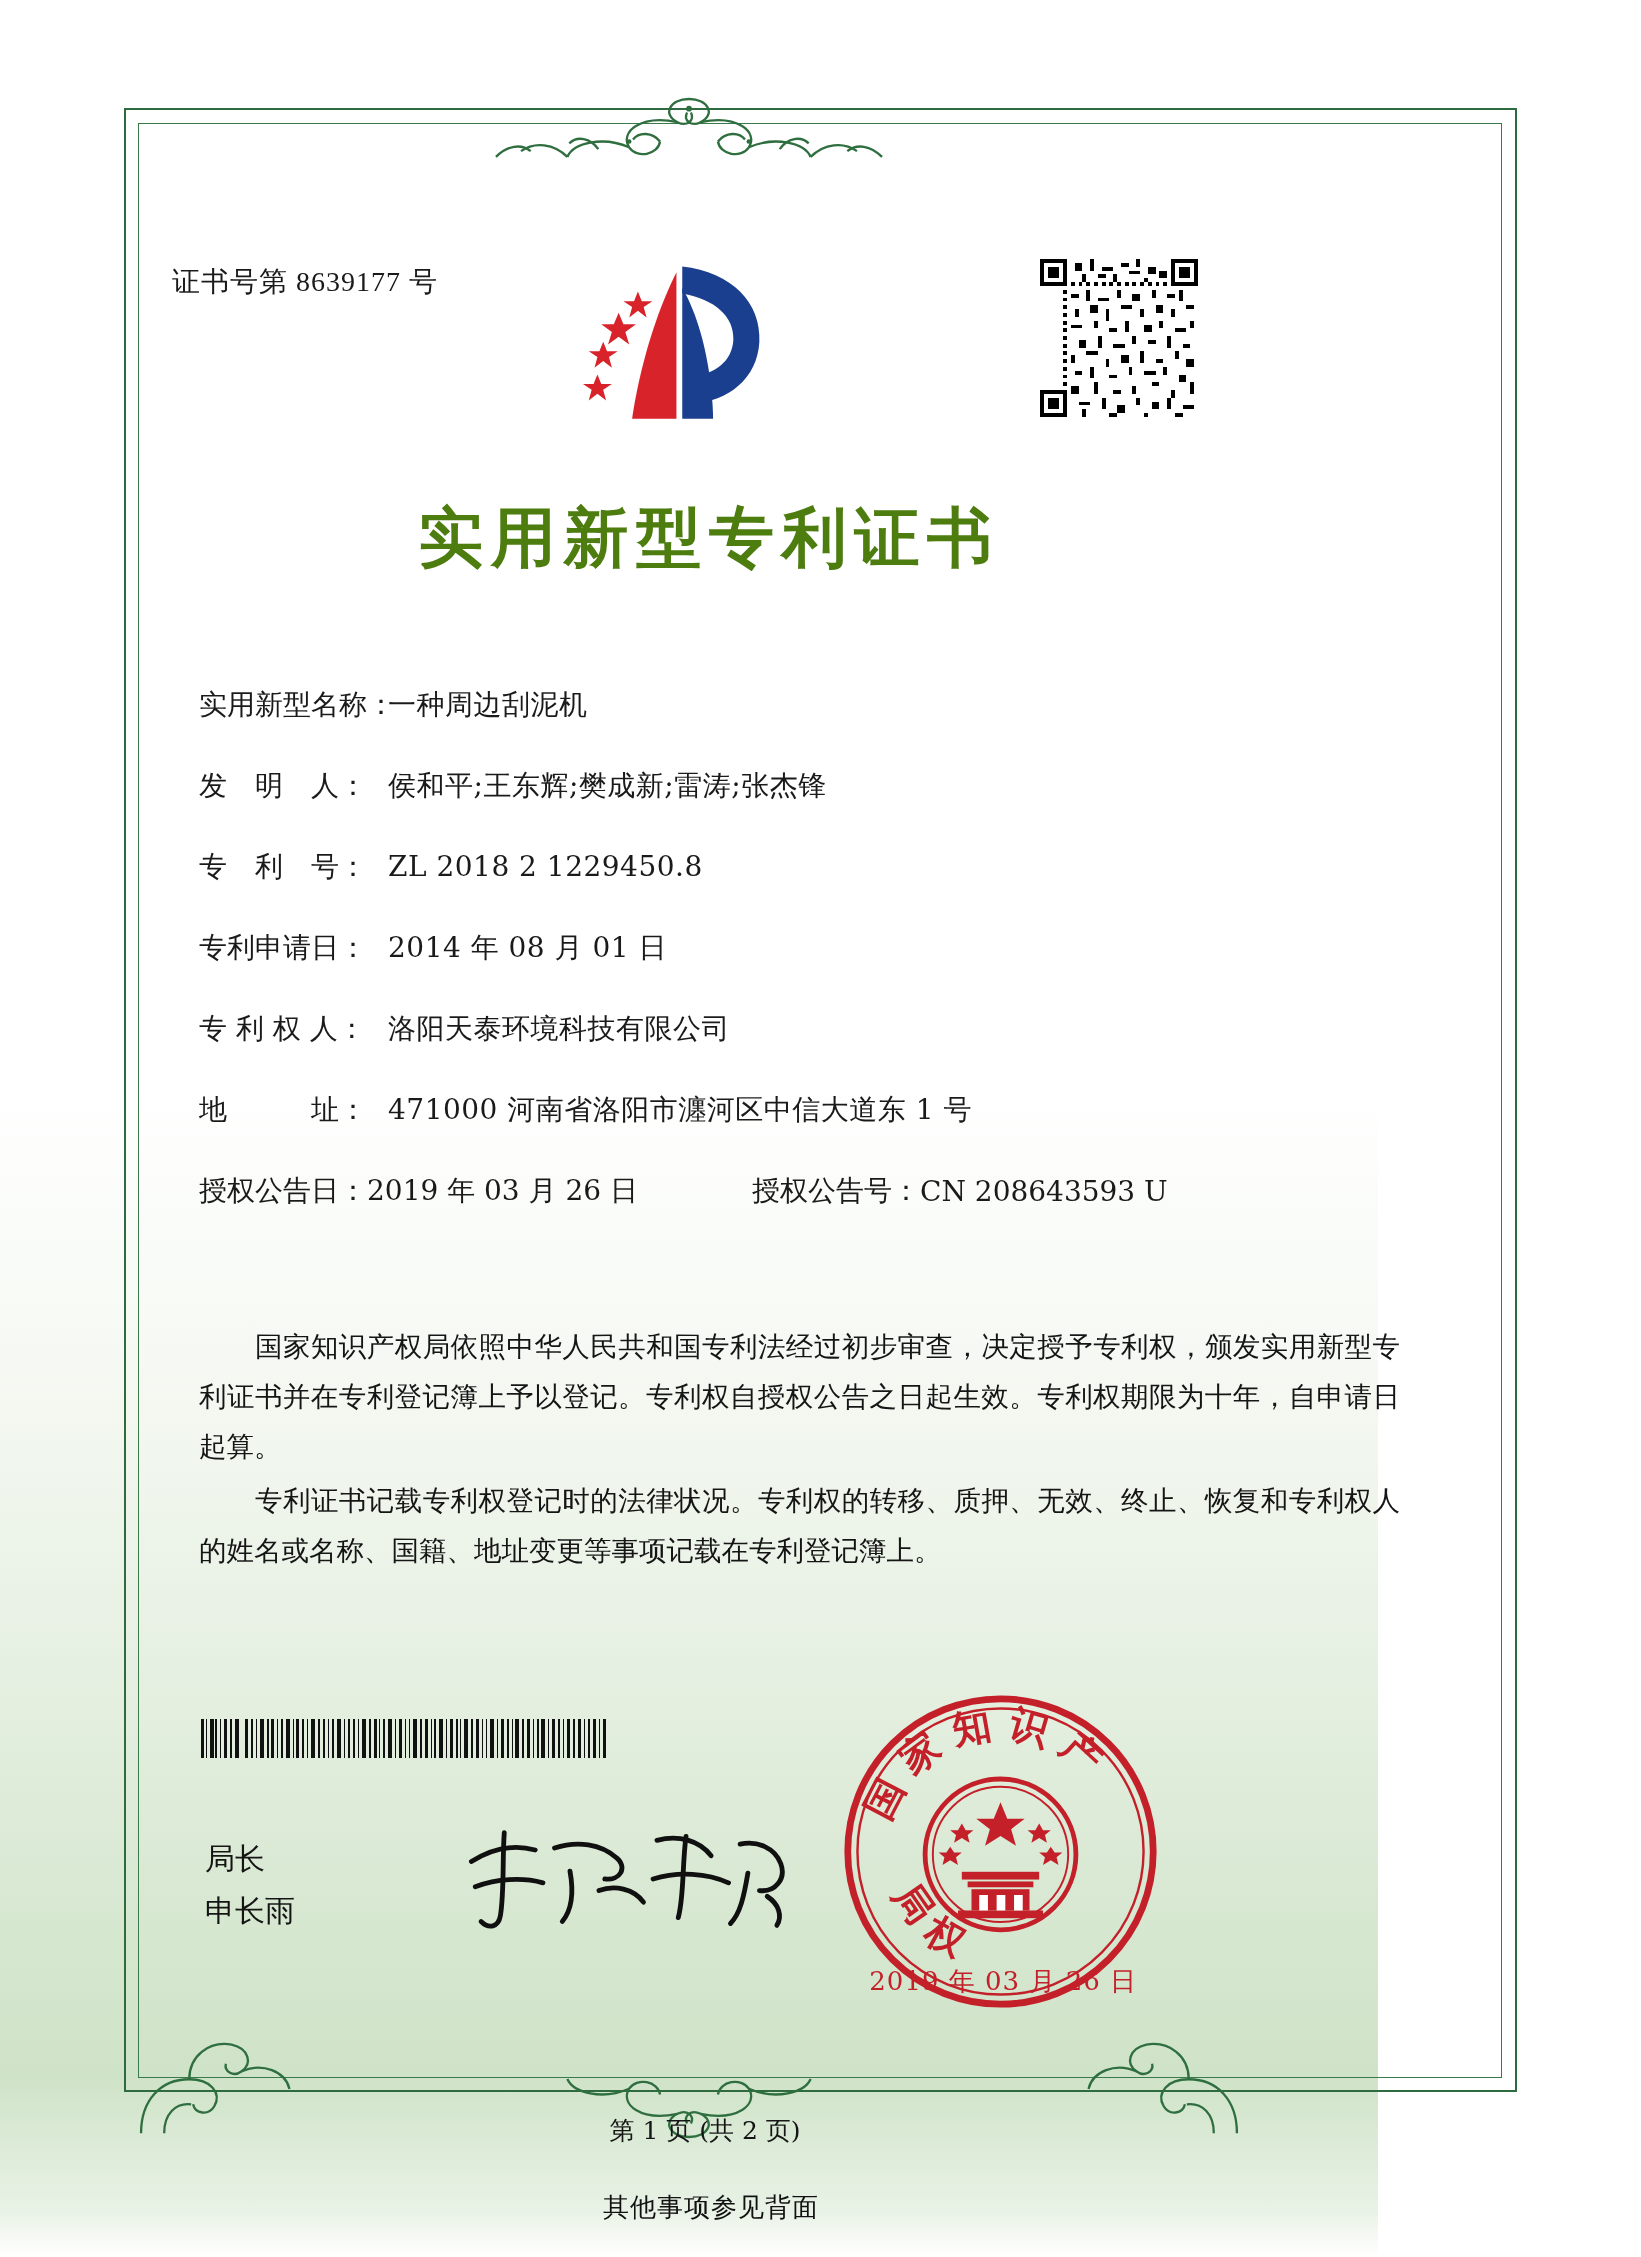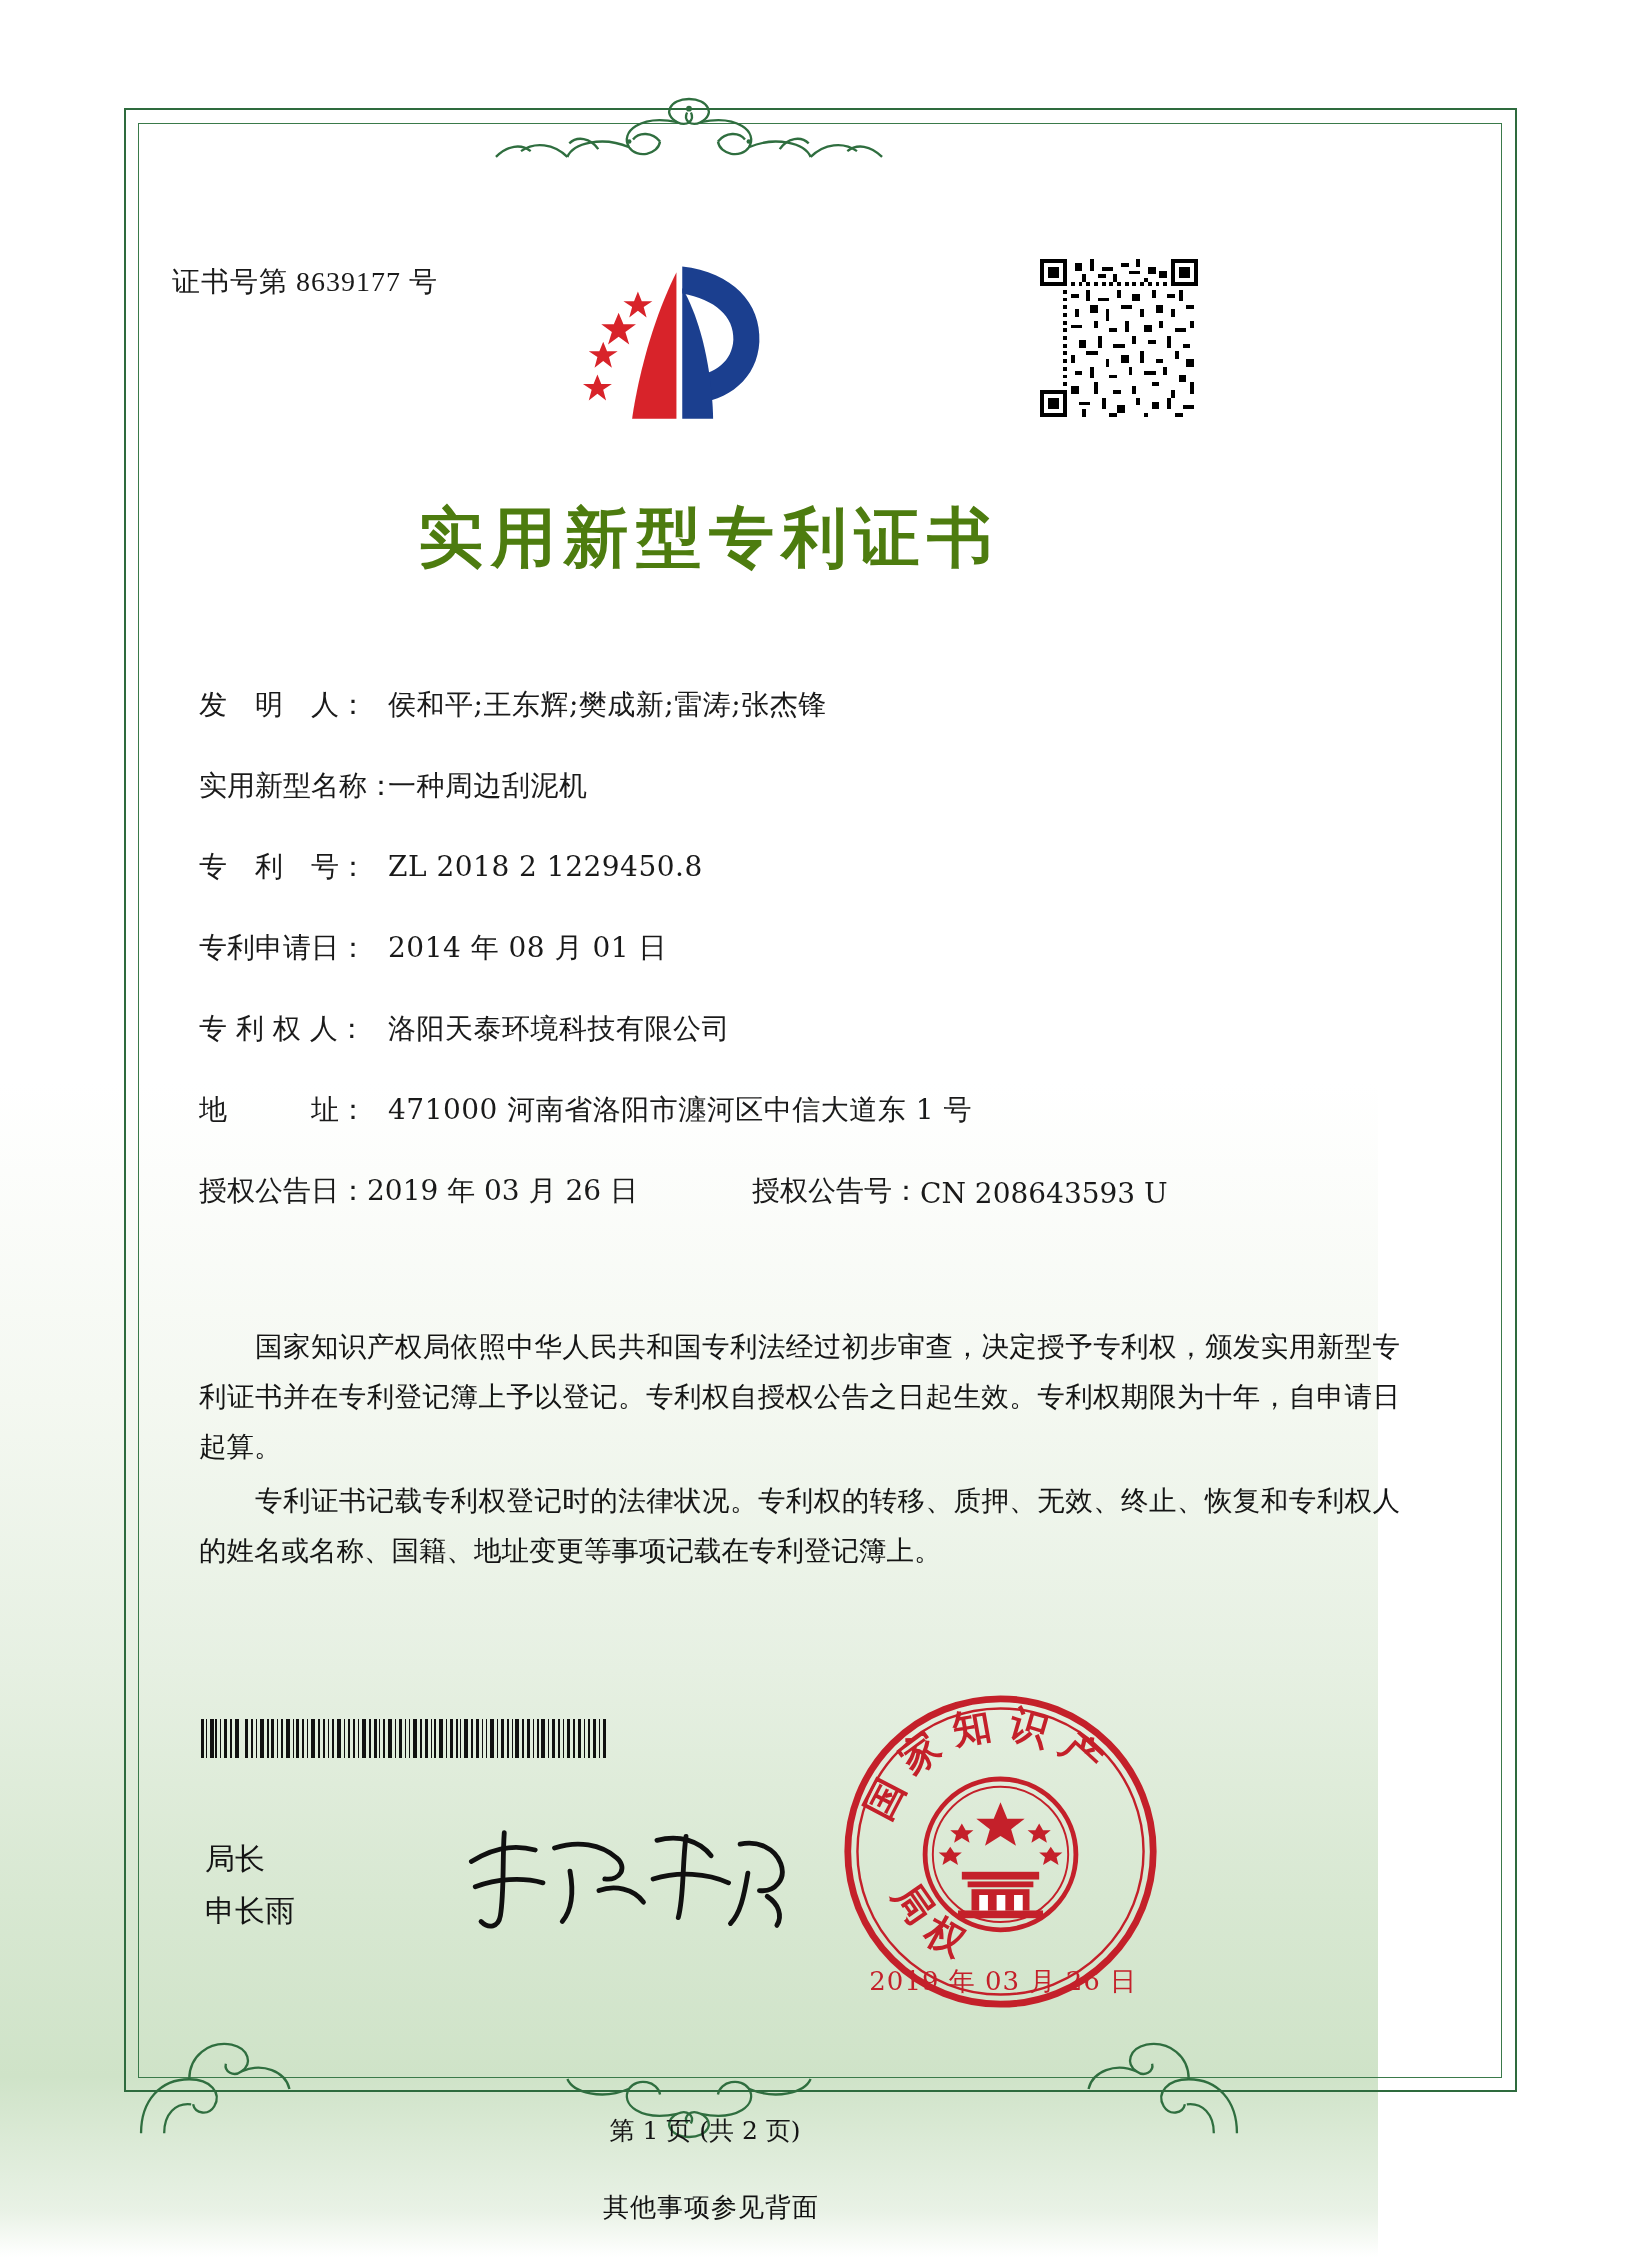--- a/index.html
+++ b/index.html
@@ -154,21 +154,21 @@
     flex: 0 0 189px;
     white-space: pre;
     letter-spacing: 0px;
   }
   .field-value {
     flex: 1 1 auto;
     letter-spacing: 0.5px;
   }
   .row-dual {
     display: flex;
-    align-items: flex-end;
+    align-items: center;
     font-size: 28px;
     color: #1a1a1a;
     margin-bottom: 13px;
     font-family: "DejaVu Serif", serif;
   }
   .dual-left-label { white-space: pre; }
   .dual-left-value { margin-right: 114px; }
   .dual-right-label { white-space: pre; }
   .dual-right-value { }
 
@@ -461,26 +461,26 @@
         <rect x="18" y="40" width="2" height="1"></rect>
       <rect x="27" y="40" width="1" height="1"></rect>
         <rect x="35" y="40" width="2" height="1"></rect>
     </g>
   </svg>
 
   <div class="title">实用新型专利证书</div>
 
   <div class="fields">
     <div class="field-row">
+      <span class="field-label">实用新型名称：</span>
+      <span class="field-value">一种周边刮泥机</span>
+    </div>
+    <div class="field-row">
       <span class="field-label">发　明　人：</span>
       <span class="field-value">侯和平;王东辉;樊成新;雷涛;张杰锋</span>
-    </div>
-    <div class="field-row">
-      <span class="field-label">实用新型名称：</span>
-      <span class="field-value">一种周边刮泥机</span>
     </div>
     <div class="field-row">
       <span class="field-label">专　利　号：</span>
       <span class="field-value">ZL 2018 2 1229450.8</span>
     </div>
     <div class="field-row">
       <span class="field-label">专利申请日：</span>
       <span class="field-value">2014 年 08 月 01 日</span>
     </div>
     <div class="field-row">

